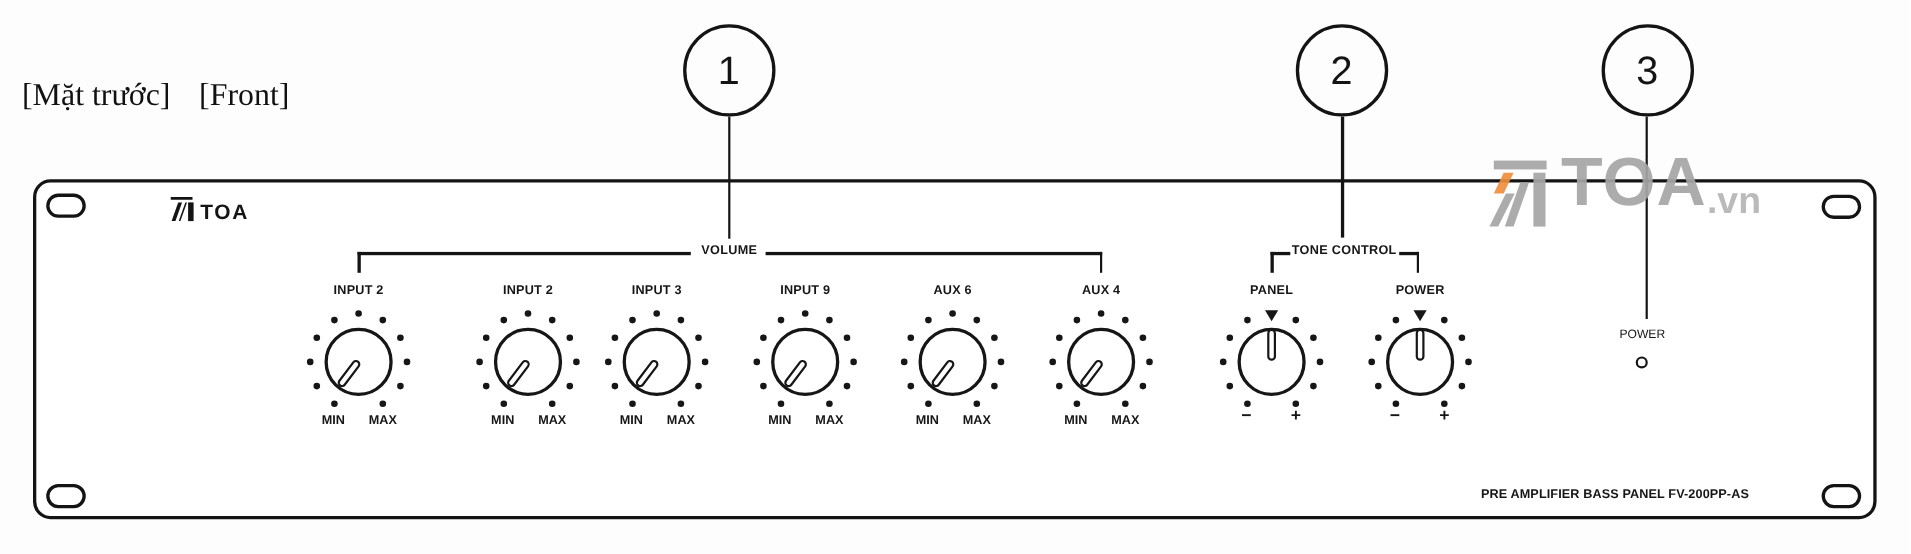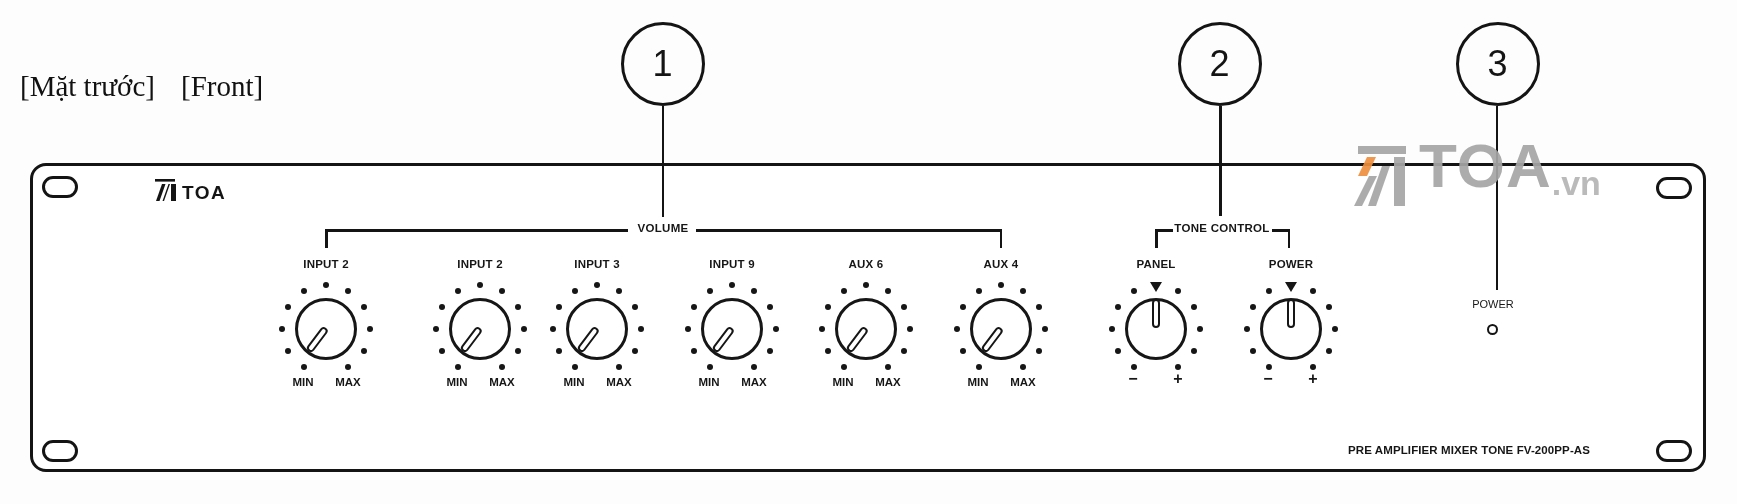--- a/index.html
+++ b/index.html
@@ -97,21 +97,21 @@
 
   <div class="bracket-h" style="left:1155px;width:18px"></div>
   <div class="bracket-h" style="left:1272px;width:18px"></div>
   <div class="bracket-v" style="left:1155px"></div>
   <div class="bracket-v" style="left:1287.5px"></div>
   <div class="section-label" style="left:1164px;width:116px">TONE CONTROL</div>
 
   <div class="power-label">POWER</div>
   <div class="power-led"></div>
 
-  <div class="model-text">PRE AMPLIFIER MIXER TONE FV-200PP-AS</div>
+  <div class="model-text">PRE AMPLIFIER BASS PANEL FV-200PP-AS</div>
 
   <div class="watermark">
     <svg width="62" height="80" viewBox="0 0 62 80">
       <rect x="6" y="16" width="48" height="8" fill="#a6a6a6"></rect>
       <polygon points="6,46 15,27 24,27 15,46" fill="#ee8f3d"></polygon>
       <polygon points="2,76 17,46 25,46 10,76" fill="#a6a6a6"></polygon>
       <polygon points="16,76 30,36 38,36 24,76" fill="#a6a6a6"></polygon>
       <rect x="42" y="27" width="11" height="49" fill="#a6a6a6"></rect>
     </svg>
     <span class="wm-text">TOA</span>

